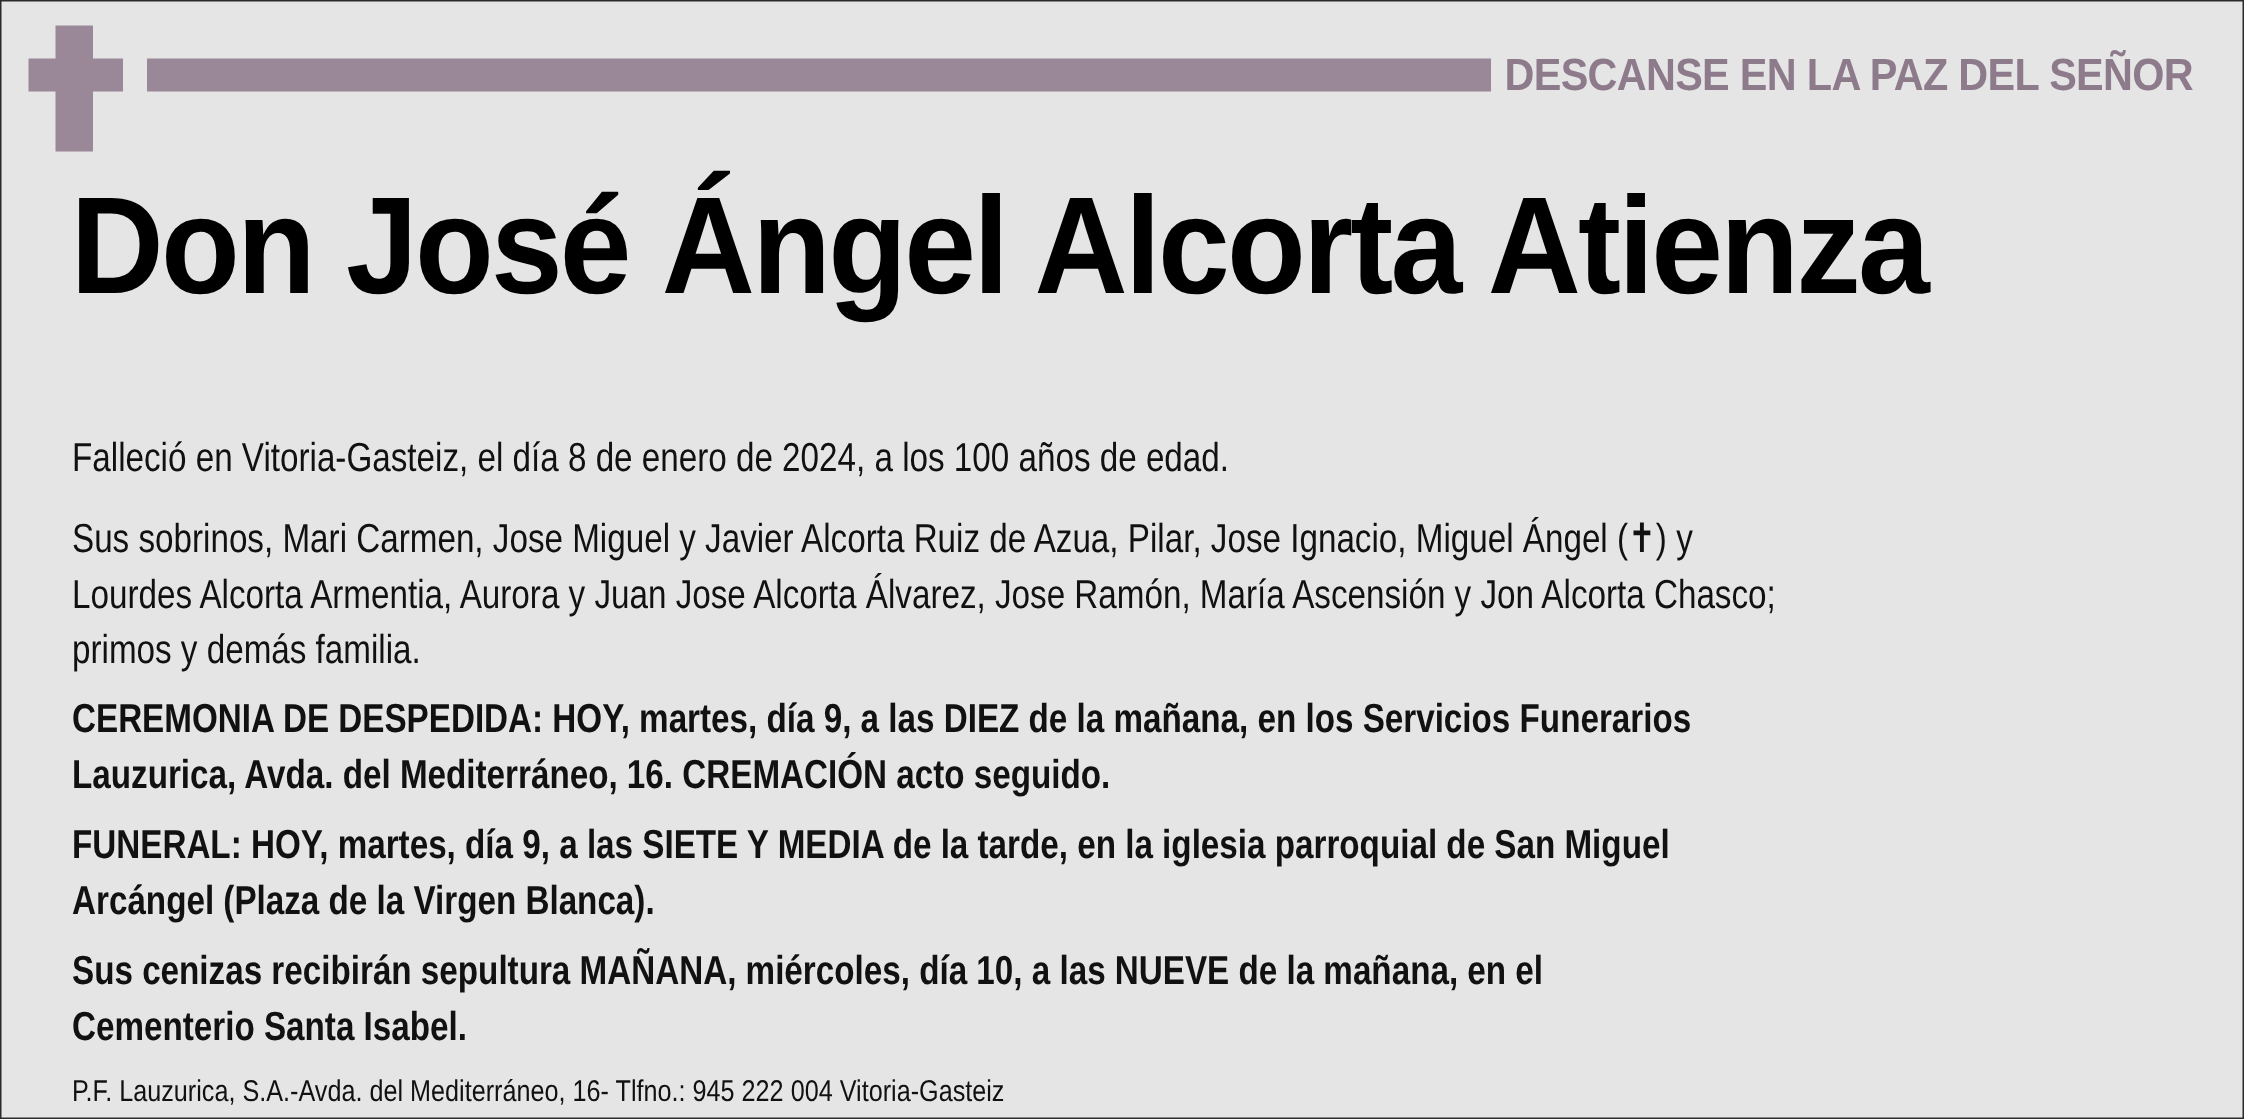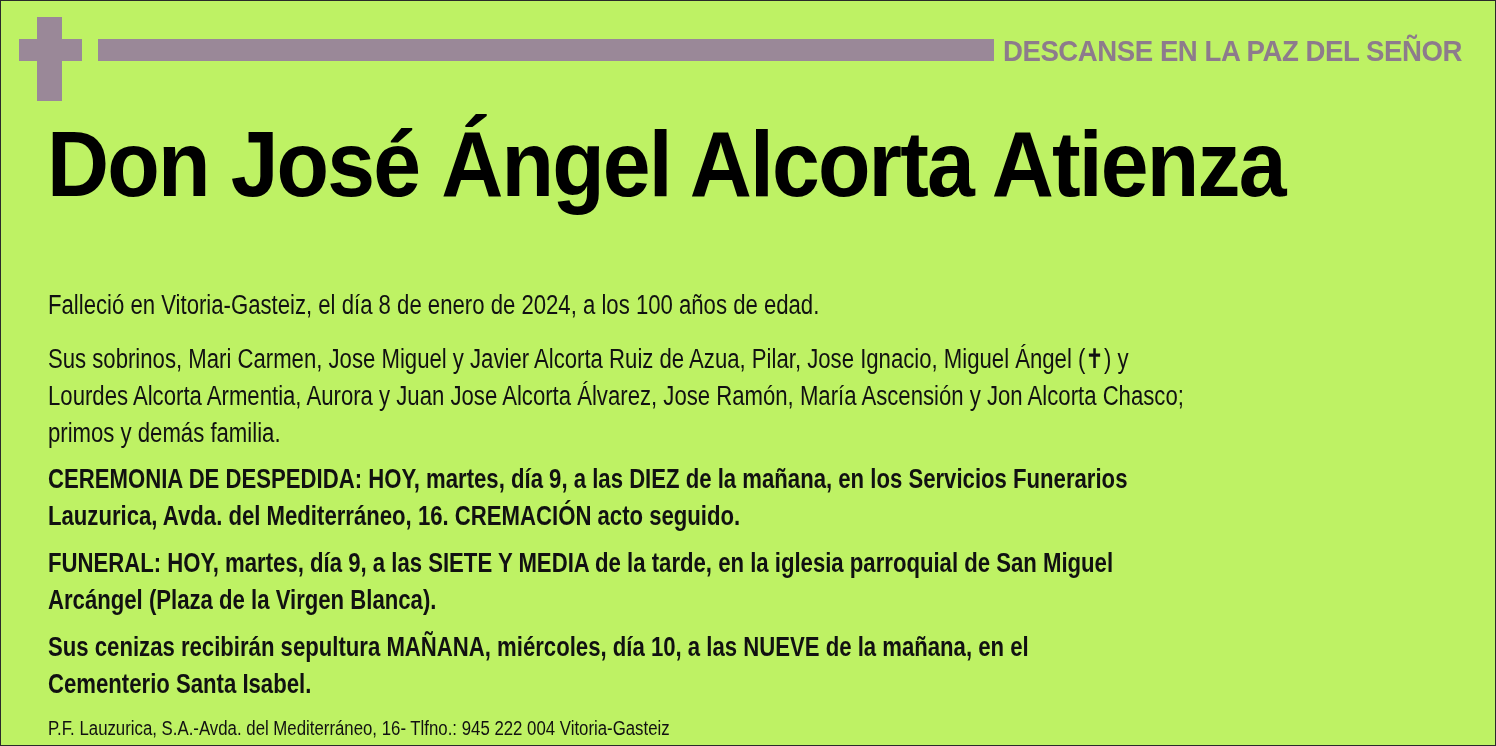--- a/index.html
+++ b/index.html
@@ -1,19 +1,19 @@
 <!DOCTYPE html>
 <html><head>
   <meta charset="utf-8">
   <style>
     html, body { margin: 0; padding: 0; background: #ffffff; }
     body { width: 1496px; height: 746px; overflow: hidden; position: relative; }
     .frame {
       position: absolute; left: 0; top: 0; width: 1494px; height: 744px;
-      border: 1px solid #2a2a2a; background: #bef264;
+      border: 1px solid #2a2a2a; background: #e5e5e5;
     }
     .cross-v { position: absolute; left: 36px; top: 16px; width: 25px; height: 84px; background: #9a8898; }
     .cross-h { position: absolute; left: 18px; top: 38px; width: 63px; height: 22px; background: #9a8898; }
     .rule { position: absolute; left: 97px; top: 38px; width: 896px; height: 22px; background: #9a8898; }
     .tagline {
       position: absolute; left: 1002px; top: 30px; height: 40px; width: 480px;
       font-family: "Liberation Sans", sans-serif; font-weight: bold; font-size: 30px;
       color: #8d7b8c; letter-spacing: -0.5px; line-height: 40px; white-space: nowrap;
       transform: scaleX(0.92); transform-origin: left center;
     }

